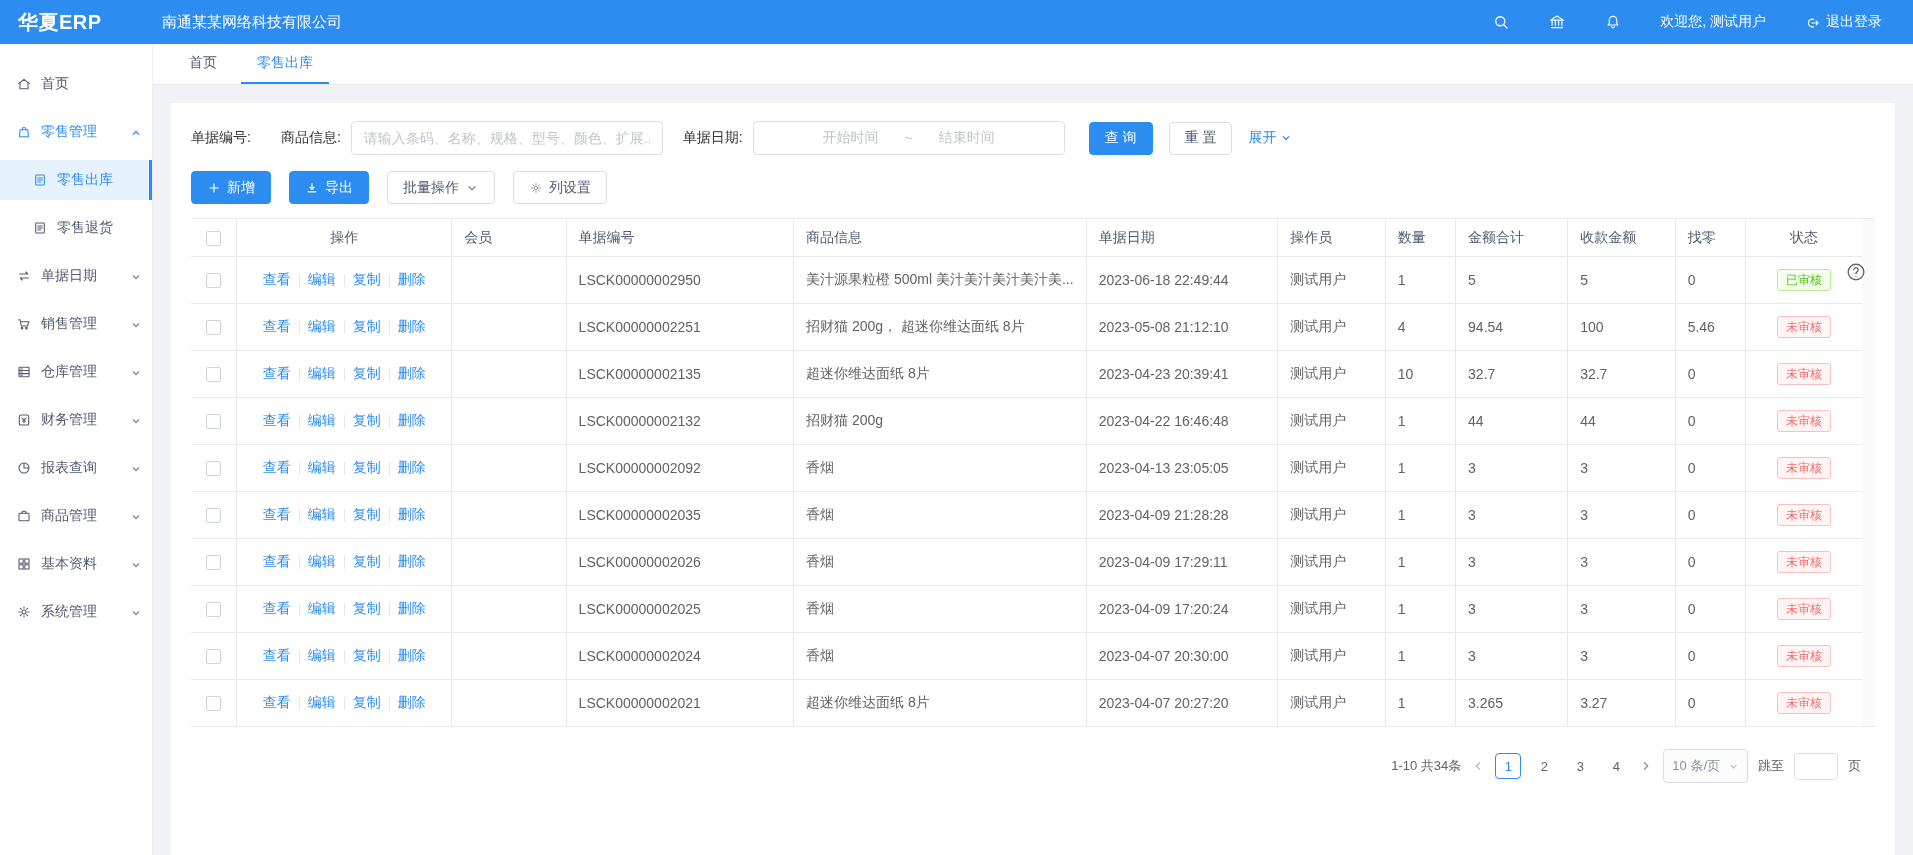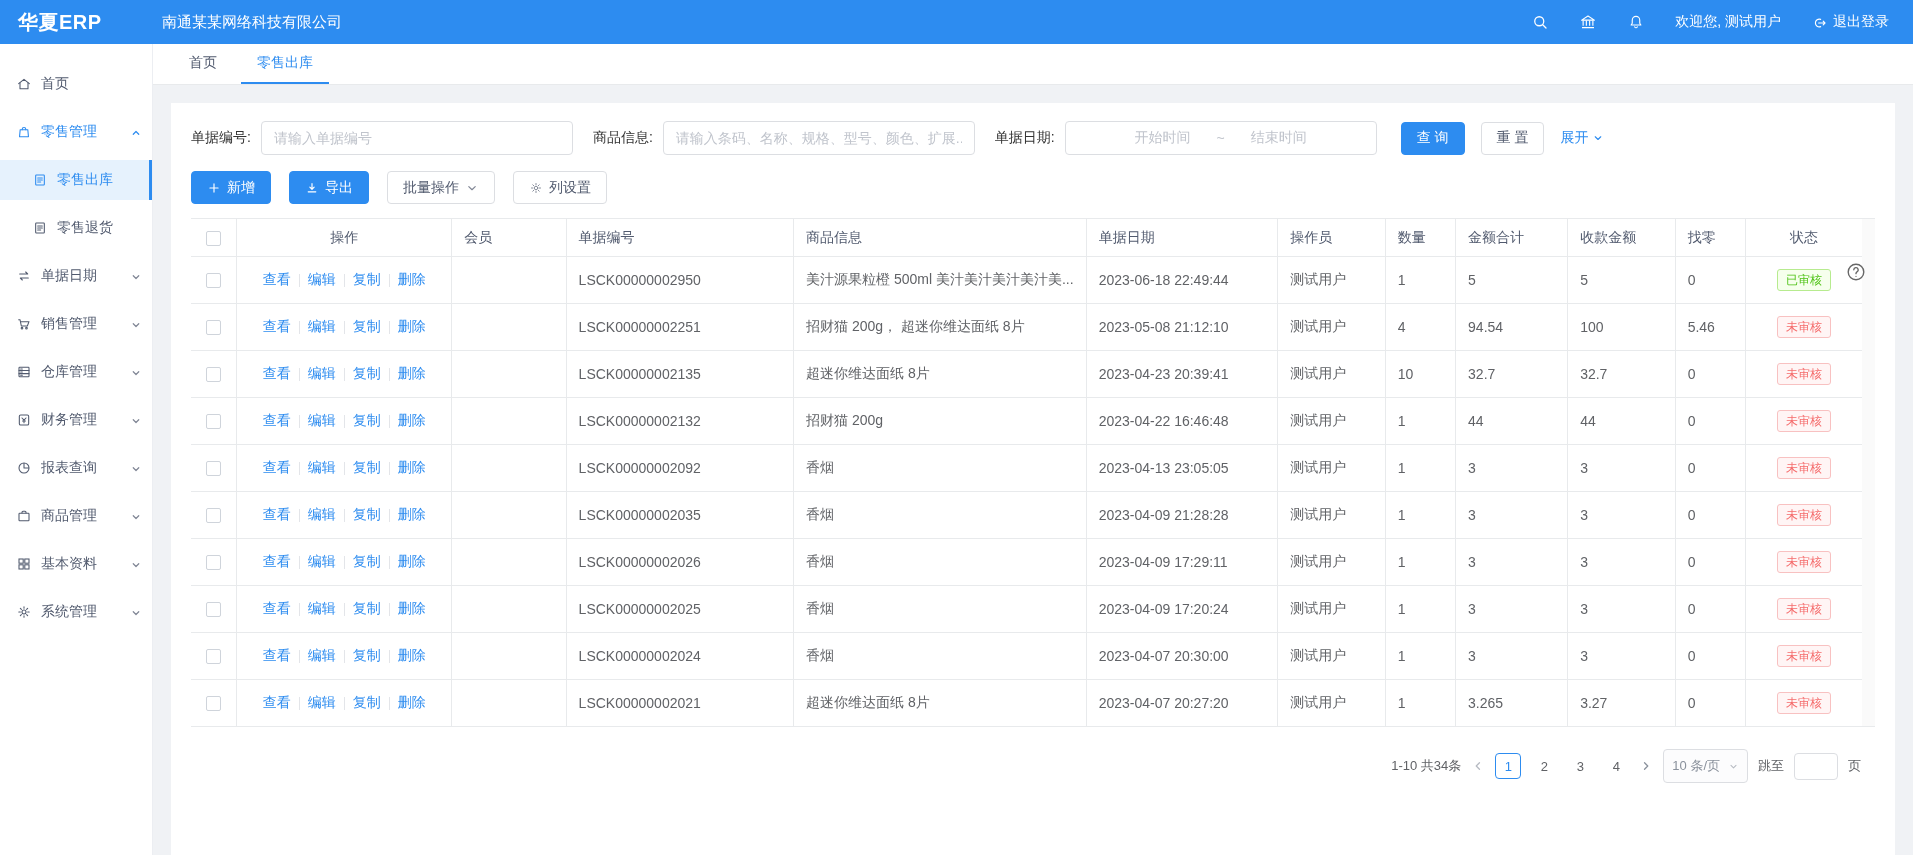--- a/index.html
+++ b/index.html
@@ -3,21 +3,21 @@
 <meta charset="utf-8">
 <style>
   * { margin:0; padding:0; box-sizing:border-box; }
   html,body { width:1913px; height:855px; overflow:hidden;
     font-family:"Liberation Sans","DejaVu Sans",sans-serif; font-size:14px; color:#515a6e; background:#f0f2f5; }
 
   
   .topbar { height:44px; background:#2d8cf0; display:flex; align-items:center; color:#fff; }
   .logo { width:150px; padding-left:18px; font-size:20px; font-weight:bold; letter-spacing:.5px; white-space:nowrap; }
   .company { font-size:15px; margin-left:12px; flex:0 0 auto; }
-  .top-right { margin-left:auto; display:flex; align-items:center; gap:30px; padding-right:24px; }
+  .top-right { margin-left:auto; display:flex; align-items:center; gap:38px; padding-right:31px; }
   .top-ico { width:18px; height:18px; display:inline-flex; cursor:pointer; }
   .top-ico svg { width:18px; height:18px; }
   .welcome { font-size:14px; }
   .logout { display:flex; align-items:center; gap:6px; cursor:pointer; font-size:14px; }
   .logout .top-ico { width:16px; height:16px; }
 
   .frame { display:flex; height:811px; }
 
   
   .sidebar { width:153px; background:#fff; border-right:1px solid #eceef2; padding-top:12px; flex:0 0 auto; }
@@ -254,21 +254,20 @@
         </div>
         <div class="tab active">
           <span>零售出库</span>
         </div>
       </div>
 
     <div class="card">
       <div class="filter-row">
         <div class="f-group">
           <span class="f-label">单据编号:</span>
-          <input class="f-input" placeholder="请输入单据编号" style="">
         </div>
         <div class="f-group">
           <span class="f-label">商品信息:</span>
           <input class="f-input" placeholder="请输入条码、名称、规格、型号、颜色、扩展..." style="">
         </div>
         <div class="f-group" style="margin-right:0;">
           <span class="f-label">单据日期:</span>
           <div class="range-box">
             <span>开始时间</span>
             <span>~</span>

